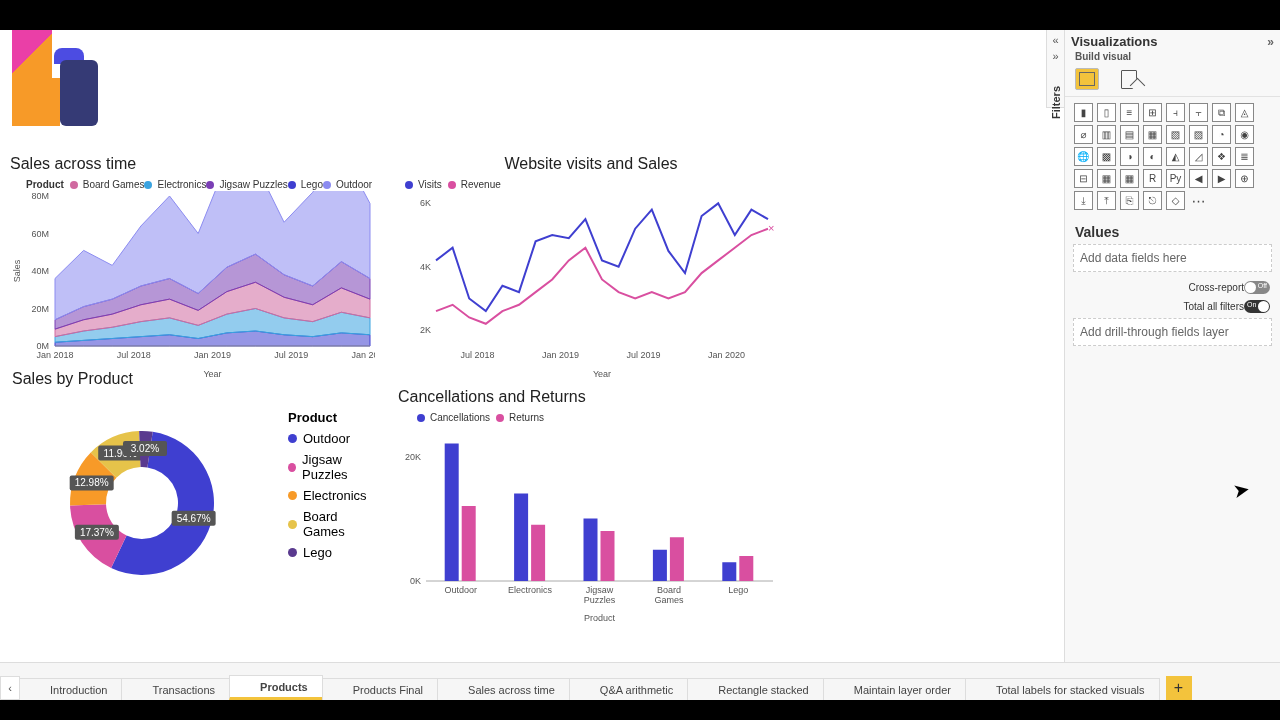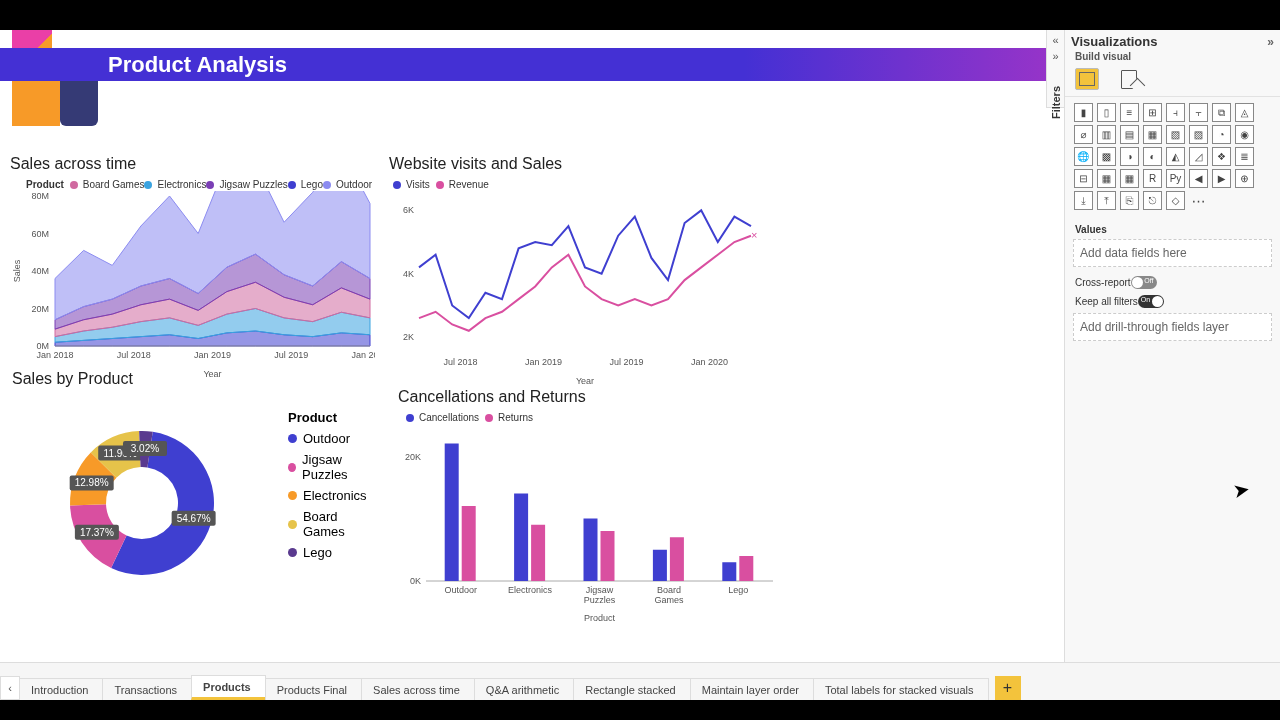--- a/index.html
+++ b/index.html
@@ -19,21 +19,21 @@
   
   .canvas { position:absolute; top:0; left:0; width:1063px; bottom:38px; background:#fff; }
 
   .chart-title { font-size:16px; font-weight:400; color:#222; }
   .legend { font-size:10px; color:#333; display:flex; gap:6px; align-items:center; flex-wrap:wrap;}
   .legend .dot { width:8px; height:8px; border-radius:50%; display:inline-block; margin-right:2px;}
   .legend span.item { display:inline-flex; align-items:center; gap:3px;}
 
   
   .c1 { position:absolute; top:125px; left:10px; width:370px; height:230px;}
-  .c2 { position:absolute; top:125px; left:389px; width:380px; height:230px;}
+  .c2 { position:absolute; top:125px; left:401px; width:380px; height:230px;text-align:center;}
   .c3 { position:absolute; top:340px; left:12px; width:370px; height:240px;}
   .c4 { position:absolute; top:358px; left:398px; width:380px; height:240px;}
 
   svg text { font-family:"Segoe UI",Arial,sans-serif; }
 
   
   .donut-legend { position:absolute; top:40px; left:276px; font-size:13px; }
   .donut-legend .hd { font-weight:700; margin-bottom:6px;}
   .donut-legend .row { display:flex; align-items:center; gap:6px; margin-bottom:6px; }
   .donut-legend .sw { width:9px; height:9px; border-radius:50%; }
@@ -45,62 +45,59 @@
   .build-label { font-size:10px; color:#555; padding:0 18px 2px 10px; font-weight:600;}
   .build-tabs { display:flex; gap:20px; padding:4px 10px 6px 10px; border-bottom:1px solid #e2e2e2;}
   .build-tab1 { width:24px; height:22px; background:#f3c33c; border:1px solid #bbb; border-radius:2px; position:relative;}
   .build-tab1::after{content:""; position:absolute; inset:3px; border:1px solid #666;}
   .build-tab2 { width:22px; height:22px; position:relative;}
   .build-tab2::before{content:""; position:absolute; left:2px; top:2px; width:14px; height:17px; border:1.5px solid #555; border-radius:1px;}
   .build-tab2::after{content:""; position:absolute; right:-2px; bottom:-1px; width:10px; height:10px; background:#f8f8f8; border-left:1.5px solid #555; border-top:1.5px solid #555; transform:rotate(45deg);}
   .vis-grid { display:grid; grid-template-columns:repeat(8,21px); gap:3px 2px; padding:6px 9px 8px 9px;}
   .vis-ico { width:19px; height:19px; border:1px solid #888; background:#fff; display:flex; align-items:center; justify-content:center; font-size:10px; color:#444;}
   .vis-more { border:none; background:none; font-size:14px;}
-  .section-label { font-size:10px; font-weight:600; color:#333; padding:6px 10px 2px 10px;}
+  .section-label { font-size:14px; font-weight:600; color:#333; padding:6px 10px 2px 10px;}
   .field-well { margin:2px 8px 6px 8px; border:1px dashed #ccc; background:#fff; padding:6px; font-size:12px; color:#666;}
-  .drill-row { display:flex; justify-content:flex-start; align-items:center; padding:3px 10px; font-size:10px; color:#333;}
+  .drill-row { display:flex; justify-content:flex-end; align-items:center; padding:3px 10px; font-size:10px; color:#333;}
   .toggle { width:26px; height:13px; background:#888; border-radius:7px; position:relative;}
   .toggle.on { background:#333;}
   .toggle .knob{ width:11px; height:11px; background:#fff; border-radius:50%; position:absolute; top:1px;}
   .toggle .knob{ left:1px;}
   .toggle.on .knob{ left:14px;}
   .toggle .lbl { position:absolute; font-size:7px; color:#fff; top:1px;}
   .toggle.off .lbl { right:3px;}
   .toggle.on .lbl { left:3px;}
 
   
   .filters-tab { position:absolute; top:0; right:216px; width:18px; height:78px; border-left:1px solid #ddd; border-bottom:1px solid #ddd; background:#f8f8f8; display:flex; flex-direction:column; align-items:center; gap:20px; padding-top:4px;}
   .filters-tab .arrow { font-size:11px; color:#555; writing-mode:horizontal-tb;}
   .filters-tab .txt { font-size:11px; color:#333; writing-mode:vertical-rl; transform:rotate(180deg); padding-bottom:4px; font-weight:600;}
 
   
   .page-tabs { position:absolute; bottom:0; left:0; right:0; height:38px; background:#f6f6f6; border-top:1px solid #ddd; display:flex; align-items:flex-end;}
   .tab-nav { width:20px; height:24px; display:flex; align-items:center; justify-content:center; font-size:11px; color:#555; border:1px solid #ddd; background:#fff; margin-bottom:0;}
-  .page-tab { padding:5px 14px 4px 11px; font-size:11px; color:#444; background:#f6f6f6; border:1px solid #ddd; border-bottom:none; margin-left:-1px;}
+  .page-tab { padding:5px 14px 4px 30px; font-size:11px; color:#444; background:#f6f6f6; border:1px solid #ddd; border-bottom:none; margin-left:-1px;}
   .page-tab.active { background:#fff; border-bottom:3px solid #f3c33c; font-weight:600;}
   .add-page { width:26px; height:24px; background:#f3c33c; display:flex; align-items:center; justify-content:center; font-size:16px; color:#333; margin-left:6px; margin-bottom:0;}
 
   .cursor { position:absolute; right:30px; top:448px; font-size:20px; color:#000; transform:rotate(-10deg);}
 </style>
 </head>
 <body>
 
 <div class="letterbox-top"></div>
 <div class="letterbox-bottom"></div>
 
 <div class="app">
 
   <div class="canvas">
     <div class="logo-block"></div>
     <div class="logo-block2"></div>
     <div class="logo-block4"></div>
     <div class="logo-block3"></div>
-    <div class="banner">
-      <div class="banner-title">Product Analysis</div>
-    </div>
 
     <div class="c1">
       <div class="chart-title">Sales across time</div>
       <div class="legend" style="margin:6px 0 0 16px;">
         <b style="font-size:10px;">Product</b>
         <span id="leg0"><span class="item"><span class="dot" style="background:#d06aa0"></span>Board Games</span><span class="item"><span class="dot" style="background:#3aa3e0"></span>Electronics</span><span class="item"><span class="dot" style="background:#7a3fb5"></span>Jigsaw Puzzles</span><span class="item"><span class="dot" style="background:#3f3fd0"></span>Lego</span><span class="item"><span class="dot" style="background:#8b8bf0"></span>Outdoor</span></span>
       </div>
       <svg id="svg0" width="365" height="190">
           <text x="39" y="158" font-size="9" text-anchor="end" fill="#555">0M</text>
           <text x="39" y="120.5" font-size="9" text-anchor="end" fill="#555">20M</text>
@@ -118,21 +115,21 @@
           <text x="202.5" y="167" font-size="9" text-anchor="middle" fill="#555">Jan 2019</text>
           <text x="281.25" y="167" font-size="9" text-anchor="middle" fill="#555">Jul 2019</text>
           <text x="360" y="167" font-size="9" text-anchor="middle" fill="#555">Jan 2020</text>
           <text x="202.5" y="186" font-size="9" text-anchor="middle" fill="#555">Year</text>
           <text x="10" y="80" font-size="9" text-anchor="middle" fill="#555" transform="rotate(-90 10 80)">Sales</text>
         </svg>
     </div>
 
     <div class="c2">
       <div class="chart-title">Website visits and Sales</div>
-      <div class="legend" style="margin:6px 0 8px 4px;" id="leg1">
+      <div class="legend" style="margin:6px 0 1px 4px;" id="leg1">
           <span class="item"><span class="dot" style="background:#3f3fd0"></span>Visits</span>
           <span class="item"><span class="dot" style="background:#d94fa0"></span>Revenue</span>
         </div>
       <svg id="svg1" width="370" height="190">
           <text x="25" y="142.14893617021278" font-size="9" text-anchor="end" fill="#555">2K</text>
           <text x="25" y="78.74468085106383" font-size="9" text-anchor="end" fill="#555">4K</text>
           <text x="25" y="15.340425531914889" font-size="9" text-anchor="end" fill="#555">6K</text>
           <path d="M30,69.40425531914893 46.6,56.72340425531915 63.2,107.4468085106383 79.8,120.12765957446808 96.4,94.76595744680851 113,101.1063829787234 129.6,50.382978723404264 146.2,44.04255319148936 162.8,47.212765957446805 179.4,28.191489361702125 196,69.40425531914893 212.60000000000002,75.74468085106383 229.2,37.70212765957446 245.8,18.680851063829806 262.4,59.89361702127661 279,82.08510638297874 295.6,25.021276595744695 312.2,12.340425531914889 328.8,44.04255319148936 345.4,18.680851063829806 362,28.191489361702125 " fill="none" stroke="#3f3fd0" stroke-width="2"></path>
           <path d="M30,120.12765957446808 46.6,113.7872340425532 63.2,126.46808510638299 79.8,132.80851063829786 96.4,120.12765957446808 113,113.7872340425532 129.6,101.1063829787234 146.2,88.42553191489363 162.8,69.40425531914893 179.4,56.72340425531915 196,88.42553191489363 212.60000000000002,101.1063829787234 229.2,107.4468085106383 245.8,101.1063829787234 262.4,107.4468085106383 279,101.1063829787234 295.6,82.08510638297874 312.2,69.40425531914893 328.8,56.72340425531915 345.4,44.04255319148936 362,37.70212765957446 " fill="none" stroke="#d94fa0" stroke-width="2"></path>
           <text x="71.5" y="167" font-size="9" text-anchor="middle" fill="#555">Jul 2018</text>
@@ -183,21 +180,21 @@
           </div>
           <div class="row">
             <span class="sw" style="background:#5a3a8f"></span>
             <span>Lego</span>
           </div>
         </div>
     </div>
 
     <div class="c4">
       <div class="chart-title">Cancellations and Returns</div>
-      <div class="legend" style="margin:6px 0 0 8px;" id="leg3">
+      <div class="legend" style="margin:6px 0 0 19px;" id="leg3">
           <span class="item"><span class="dot" style="background:#3f3fd0"></span>Cancellations</span>
           <span class="item"><span class="dot" style="background:#d94fa0"></span>Returns</span>
         </div>
       <svg id="svg3" width="380" height="200">
           <text x="23" y="161" font-size="9" text-anchor="end" fill="#555">0K</text>
           <text x="23" y="36.5" font-size="9" text-anchor="end" fill="#555">20K</text>
           <line x1="28" y1="158" x2="375" y2="158" stroke="#aaa"></line>
           <rect x="46.7" y="20.5" width="14" height="137.5" fill="#3f3fd0"></rect>
           <rect x="63.7" y="83" width="14" height="75" fill="#d94fa0"></rect>
           <text x="62.7" y="170" font-size="9" text-anchor="middle" fill="#555">Outdoor</text>
@@ -279,21 +276,21 @@
     <div class="section-label">Values</div>
     <div class="field-well">Add data fields here</div>
     <div class="drill-row">
       <span>Cross-report</span>
       <div class="toggle off">
           <span class="lbl">Off</span>
           <div class="knob"></div>
         </div>
     </div>
     <div class="drill-row">
-      <span>Keep all filters</span>
+      <span>Total all filters</span>
       <div class="toggle on">
           <span class="lbl">On</span>
           <div class="knob"></div>
         </div>
     </div>
     <div class="field-well">Add drill-through fields layer</div>
   </div>
 
   <div class="page-tabs">
     <div class="tab-nav">‹</div>

